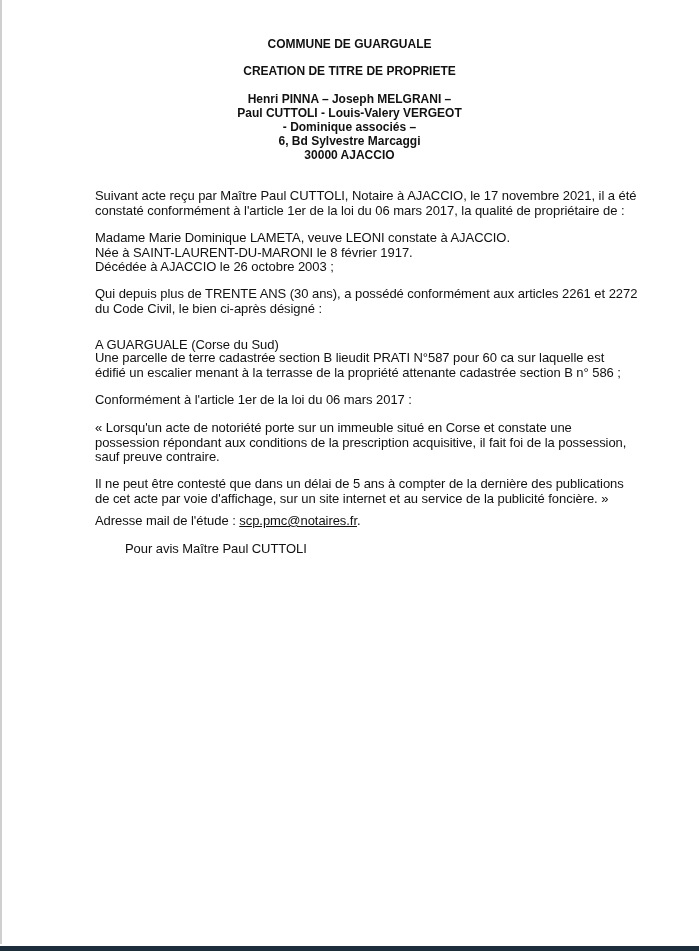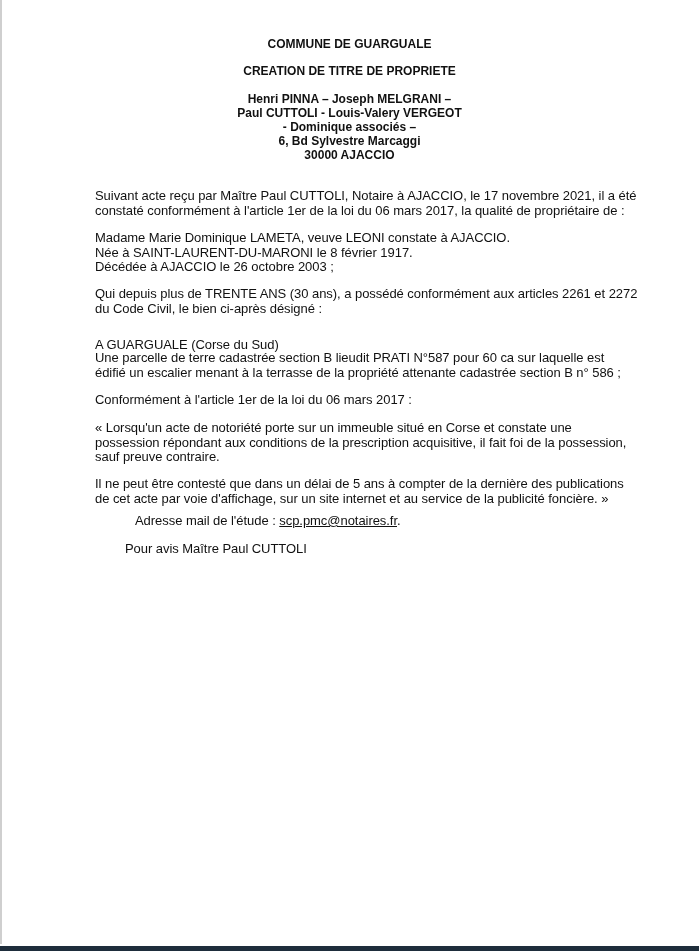--- a/index.html
+++ b/index.html
@@ -64,21 +64,21 @@
       white-space: nowrap;
     }
     .p1 { top: 189px; }
     .p2 { top: 231px; }
     .p3 { top: 287px; }
     .p4 { top: 323px; margin-top: 15px; }
     .p5 { top: 351px; }
     .p6 { top: 393px; }
     .p7 { top: 421px; }
     .p8 { top: 477px; }
-    .p9 { top: 514px; margin-left: 40px; }
+    .p9 { top: 514px; }
     .p10 { top: 542px; margin-left: 30px; }
     .email-link {
       color: #111111;
       text-decoration: underline;
     }
   </style>
 </head>
 <body>
 
 <div class="left-edge"></div>

